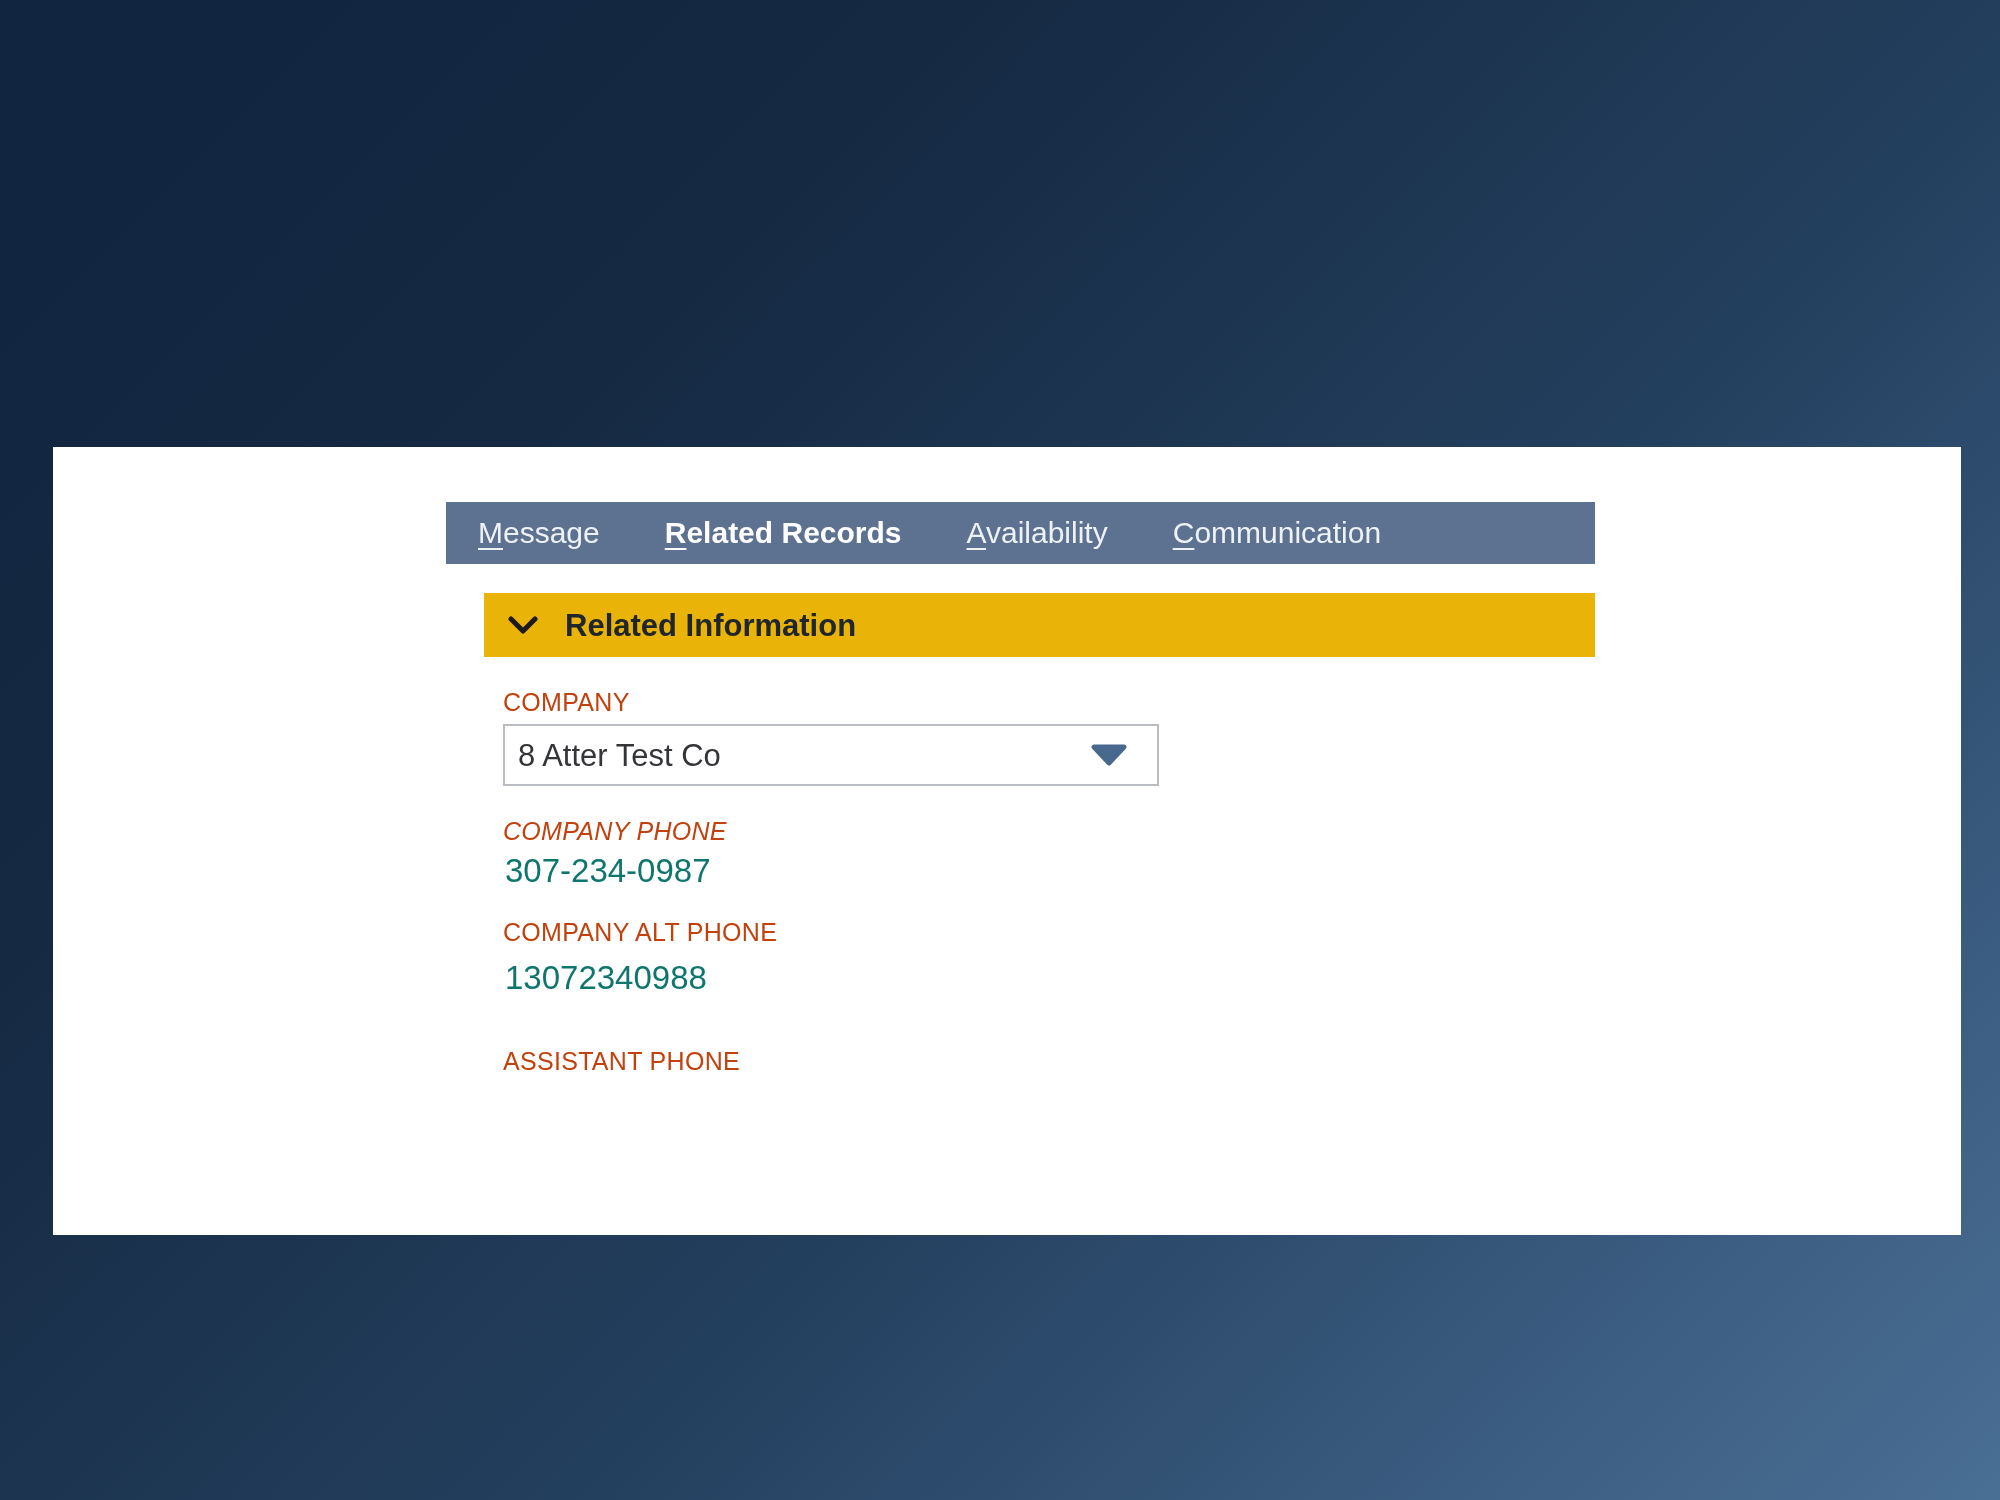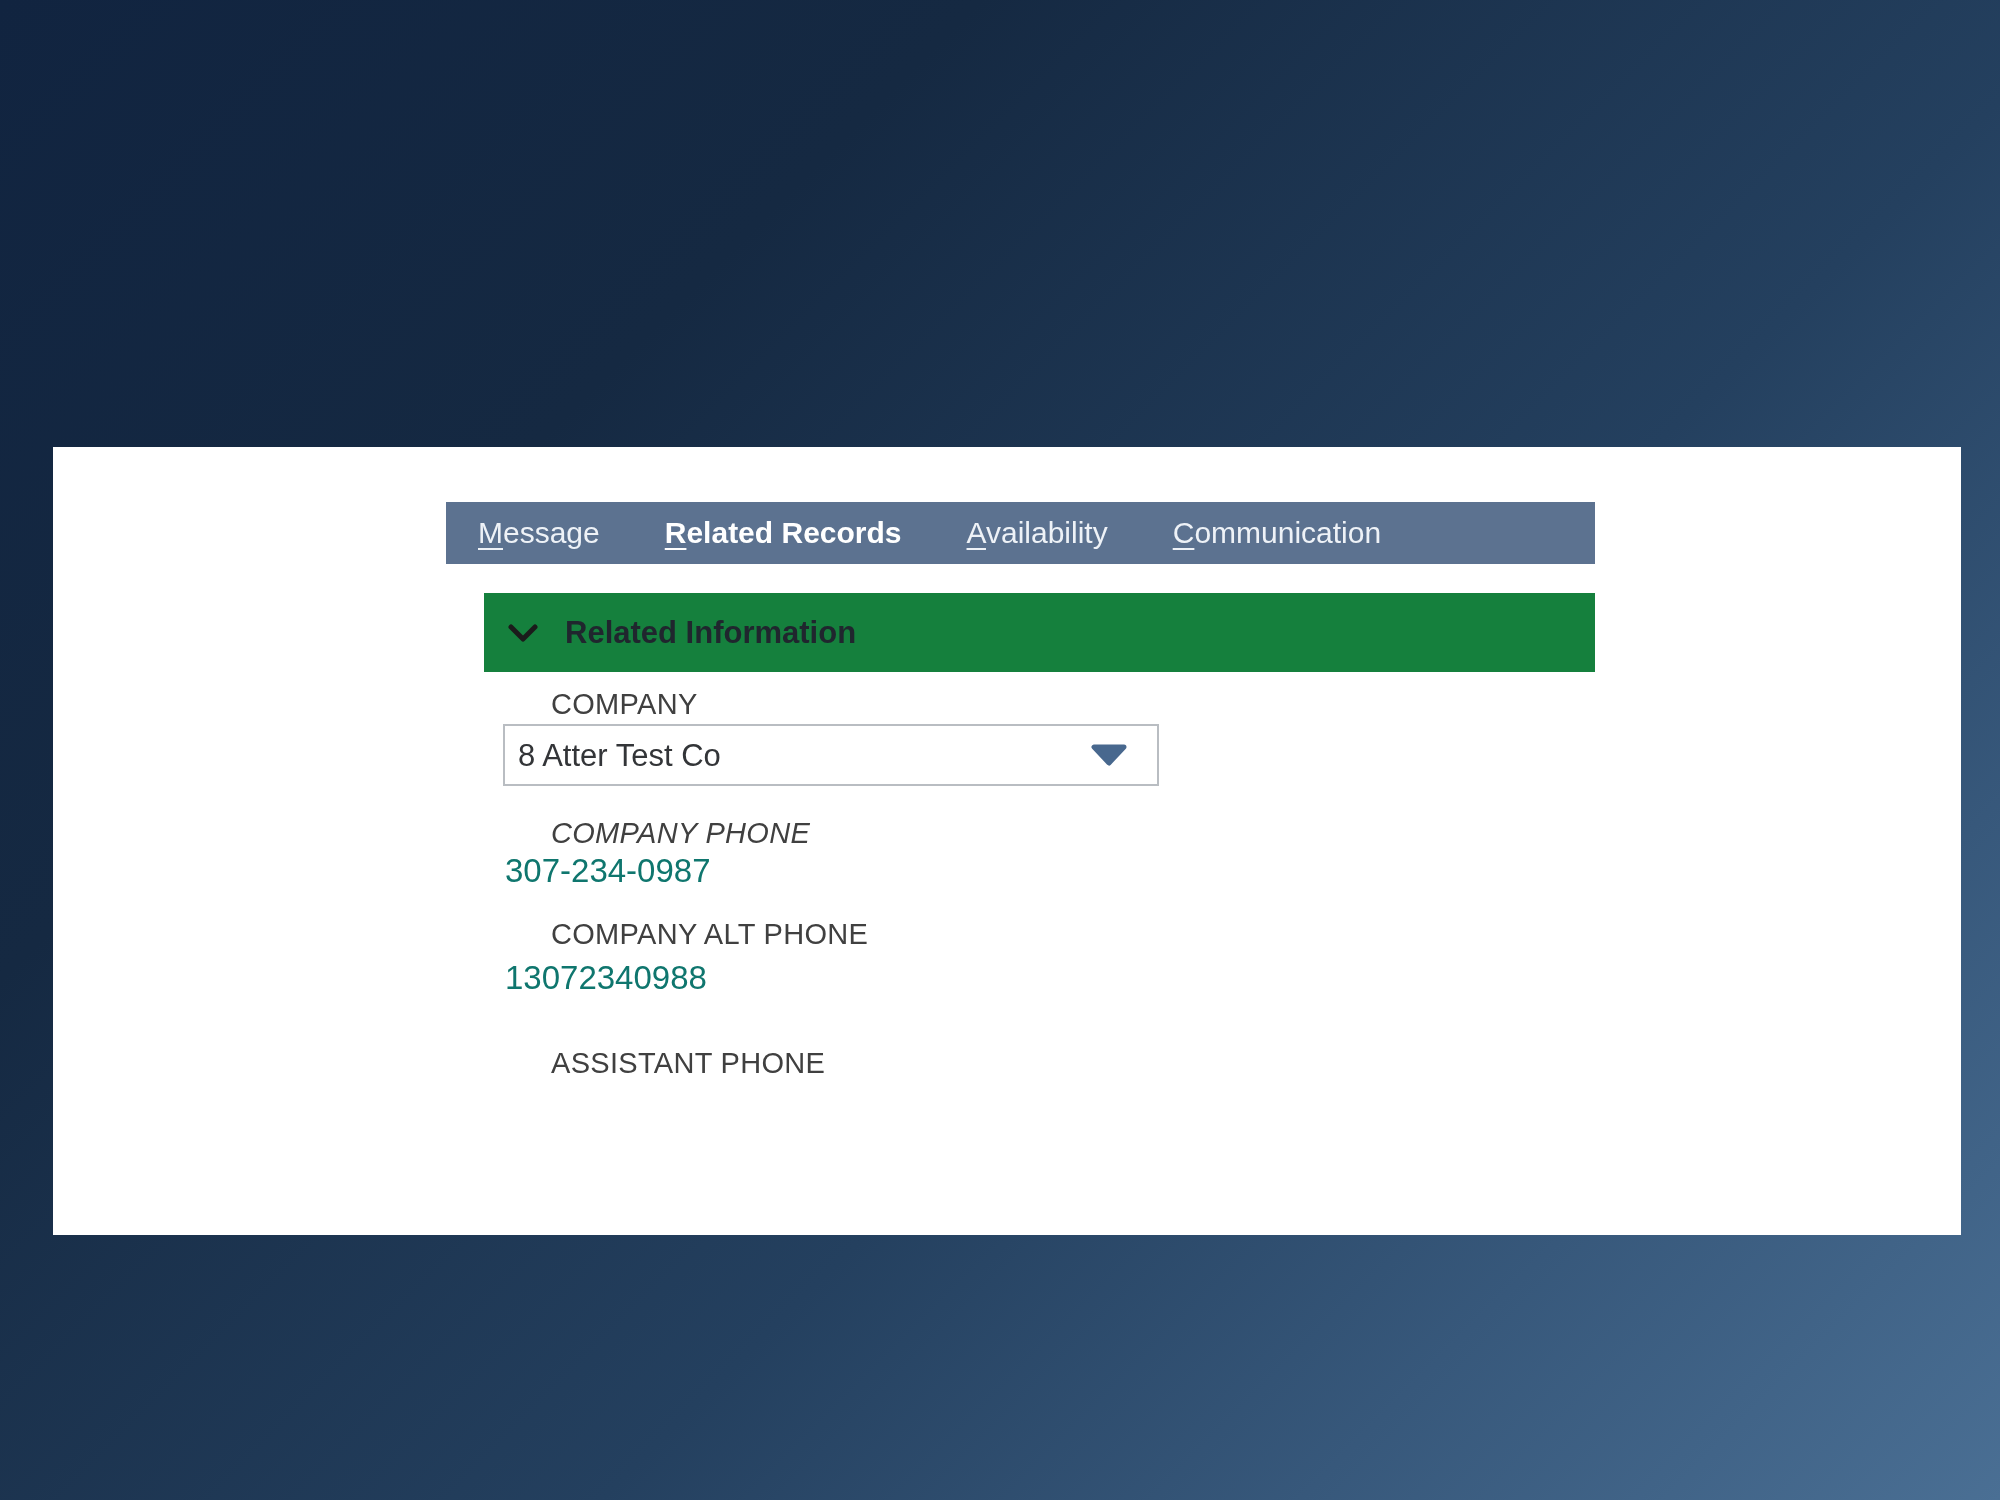--- a/index.html
+++ b/index.html
@@ -34,30 +34,30 @@
   }
   .tab.selected{font-weight:bold;color:#ffffff;text-align:center;}
   .tab u{text-underline-offset:5px;text-decoration-thickness:2px;}
   .notch{
     position:absolute;left:357px;top:64px;width:0;height:0;
     border-left:20px solid transparent;border-right:20px solid transparent;
     border-bottom:14px solid #ffffff;
   }
   
   .section-header{
-    position:absolute;left:431px;top:146px;width:1111px;height:79px;
-    background:#15803d;display:flex;align-items:center;cursor:pointer;
+    position:absolute;left:431px;top:146px;width:1111px;height:64px;
+    background:#eab308;display:flex;align-items:center;cursor:pointer;
   }
   .chevron{margin-left:24px;flex:0 0 auto;}
   .section-title{
     margin-left:27px;font-size:31px;font-weight:bold;color:#20262e;line-height:1;
   }
   
   .field-label{
-    position:absolute;font-size:29px;color:#404040;letter-spacing:.3px;line-height:1;white-space:nowrap;margin-left:48px;
+    position:absolute;font-size:25px;color:#c2410c;letter-spacing:.3px;line-height:1;white-space:nowrap;
   }
   .field-value{
     position:absolute;font-size:33px;color:#0f766e;line-height:1;white-space:nowrap;
   }
   .lbl-company{left:450px;top:243px;}
   .dropdown{
     position:absolute;left:450px;top:277px;width:656px;height:62px;
     background:#ffffff;border:2px solid #b9bdc2;box-sizing:border-box;
     display:flex;align-items:center;cursor:pointer;
   }

